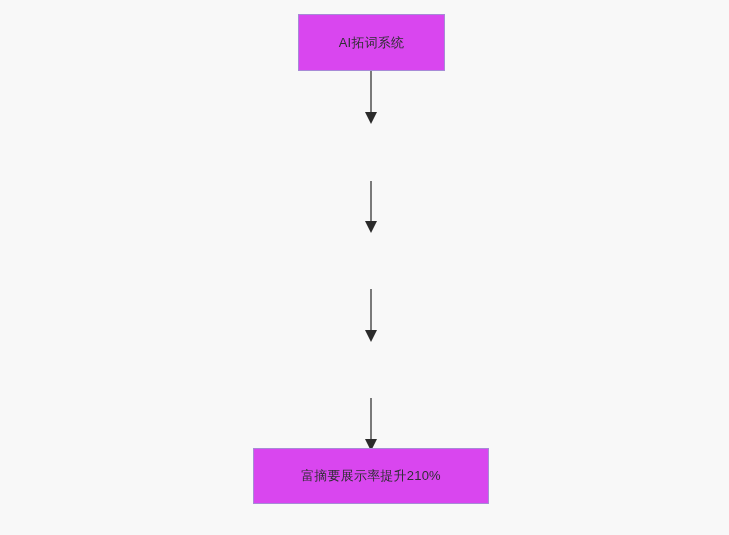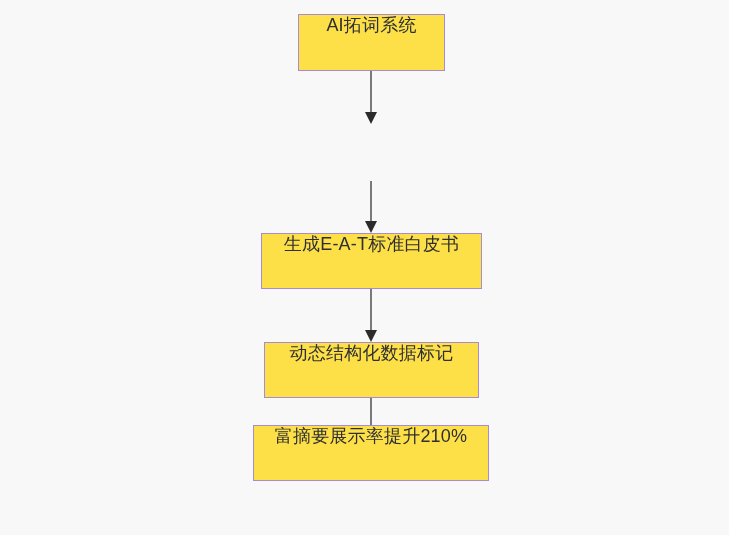--- a/index.html
+++ b/index.html
@@ -16,42 +16,43 @@
 
   #flowchart {
     position: relative;
     width: 729px;
     height: 535px;
   }
 
   .node {
     position: absolute;
     box-sizing: border-box;
-    background: #fde047;
+    background: #d946ef;
     border: 1.6px solid #a78bd6;
     display: flex;
+    align-items: center;
     justify-content: center;
     color: #2f2f33;
-    font-size: 18px;
+    font-size: 13px;
     line-height: 1.2;
     letter-spacing: 0.2px;
     white-space: nowrap;
     user-select: none;
   }
 
   .node-label {
     display: block;
   }
 
   
   #node-0 { left: 298px; top: 14px;  width: 147px; height: 57px; }
   #node-1 { left: 276px; top: 124px; width: 190px; height: 57px; }
   #node-2 { left: 261px; top: 233px; width: 221px; height: 56px; }
   #node-3 { left: 264px; top: 342px; width: 215px; height: 56px; }
-  #node-4 { left: 253px; top: 425px; width: 236px; height: 56px; }
+  #node-4 { left: 253px; top: 448px; width: 236px; height: 56px; }
 
   .edge {
     position: absolute;
     left: 0;
     top: 0;
     width: 729px;
     height: 535px;
     pointer-events: none;
     overflow: visible;
   }
@@ -92,25 +93,19 @@
       <line class="edge-line" x1="371" y1="398" x2="371" y2="442"></line>
       <polygon class="edge-head" points="371,451 365,439 377,439"></polygon>
     </g>
   </svg>
 
   <div class="node" id="node-0">
     <span class="node-label">AI拓词系统</span>
   </div>
 
 
-  <div class="node" id="node-2">
-    <span class="node-label">生成E-A-T标准白皮书</span>
-  </div>
 
-  <div class="node" id="node-3">
-    <span class="node-label">动态结构化数据标记</span>
-  </div>
 
   <div class="node" id="node-4">
     <span class="node-label">富摘要展示率提升210%</span>
   </div>
 
 </div>
 
 </body></html>

